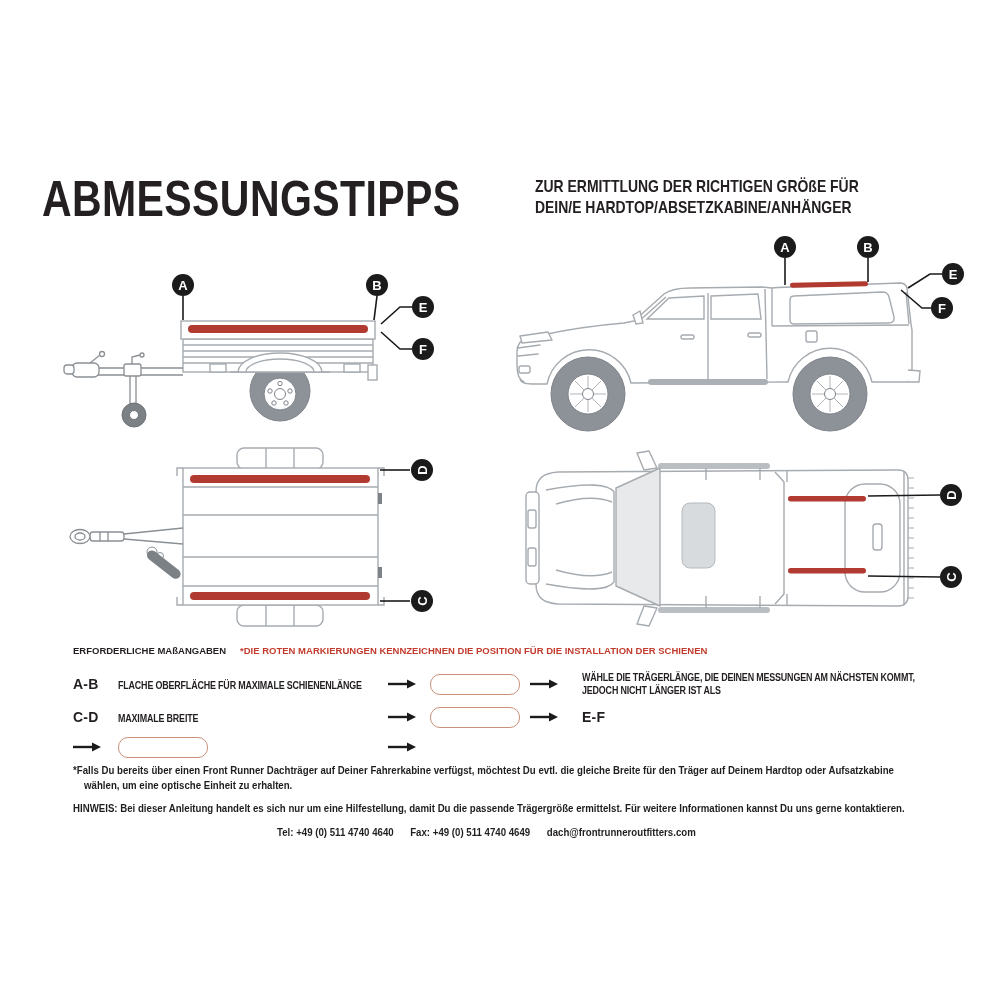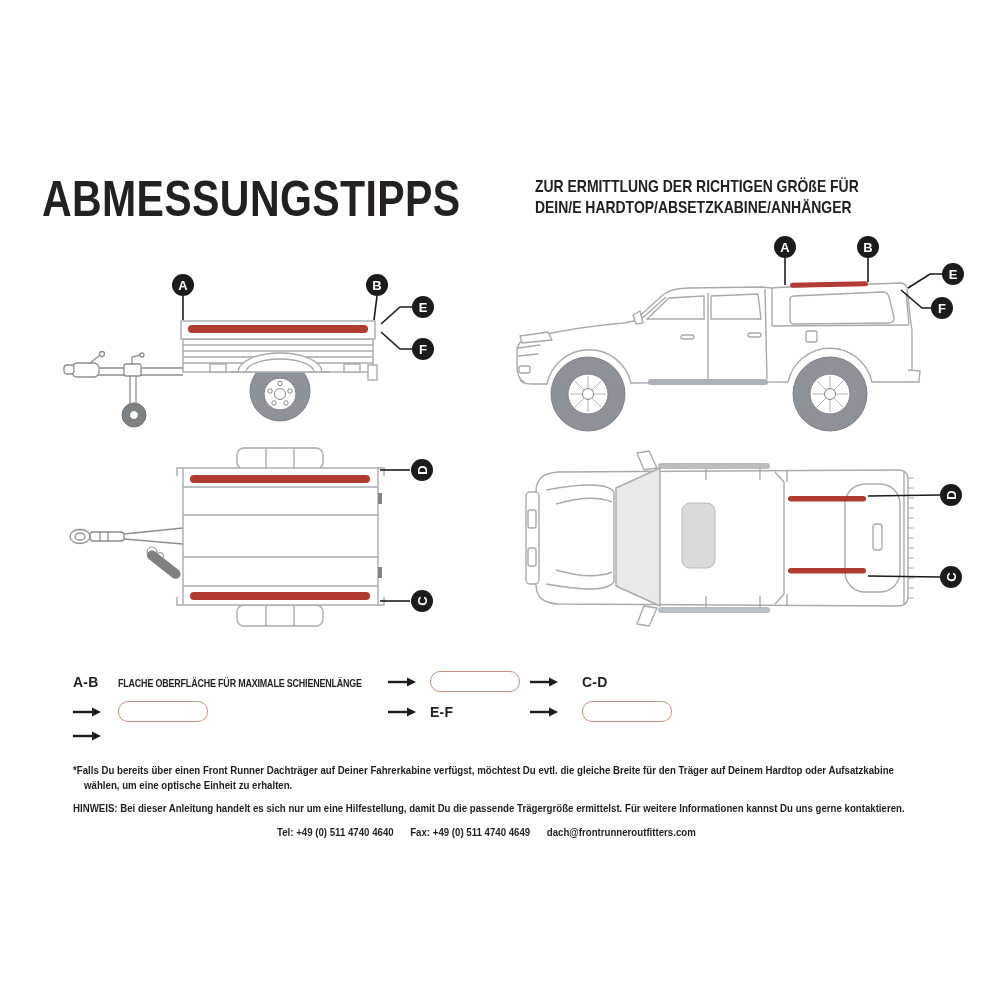--- a/index.html
+++ b/index.html
@@ -284,42 +284,48 @@
     <g>
       <circle cx="441" cy="55" r="11" fill="#1b1b1b"></circle>
       <text class="lbl" x="441" y="59.5" transform="rotate(-90 441 55)">D</text>
     </g>
     <g>
       <circle cx="441" cy="137" r="11" fill="#1b1b1b"></circle>
       <text class="lbl" x="441" y="141.5" transform="rotate(-90 441 137)">C</text>
     </g>
   </svg>
 
+  <div class="abs meas-head">
+    <span>ERFORDERLICHE MAßANGABEN</span>
+    <span class="red">*DIE ROTEN MARKIERUNGEN KENNZEICHNEN DIE POSITION FÜR DIE INSTALLATION DER SCHIENEN</span>
+  </div>
 
   <div class="abs rows">
 
     <div class="range">A-B</div>
     <div><span class="cond">FLACHE OBERFLÄCHE FÜR MAXIMALE SCHIENENLÄNGE</span></div>
     <div class="arrowcell">
       <svg width="28" height="10" viewBox="0 0 28 10">
         <line x1="0" y1="5" x2="19" y2="5" stroke="#1b1b1b" stroke-width="2.4"></line>
           <polygon points="19,0.5 28,5 19,9.5" fill="#1b1b1b"></polygon>
       </svg>
     </div>
     <div>
         <div class="pill"></div>
       </div>
     <div class="arrowcell">
       <svg width="28" height="10" viewBox="0 0 28 10">
         <line x1="0" y1="5" x2="19" y2="5" stroke="#1b1b1b" stroke-width="2.4"></line>
           <polygon points="19,0.5 28,5 19,9.5" fill="#1b1b1b"></polygon>
       </svg>
     </div>
+    <div><span class="cond">WÄHLE DIE TRÄGERLÄNGE, DIE DEINEN MESSUNGEN AM NÄCHSTEN KOMMT, JEDOCH NICHT LÄNGER IST ALS</span></div>
 
     <div class="range">C-D</div>
+    <div><span class="cond">MAXIMALE BREITE</span></div>
     <div class="arrowcell">
       <svg width="28" height="10" viewBox="0 0 28 10">
         <line x1="0" y1="5" x2="19" y2="5" stroke="#1b1b1b" stroke-width="2.4"></line>
           <polygon points="19,0.5 28,5 19,9.5" fill="#1b1b1b"></polygon>
       </svg>
     </div>
     <div>
         <div class="pill"></div>
       </div>
     <div class="arrowcell">

